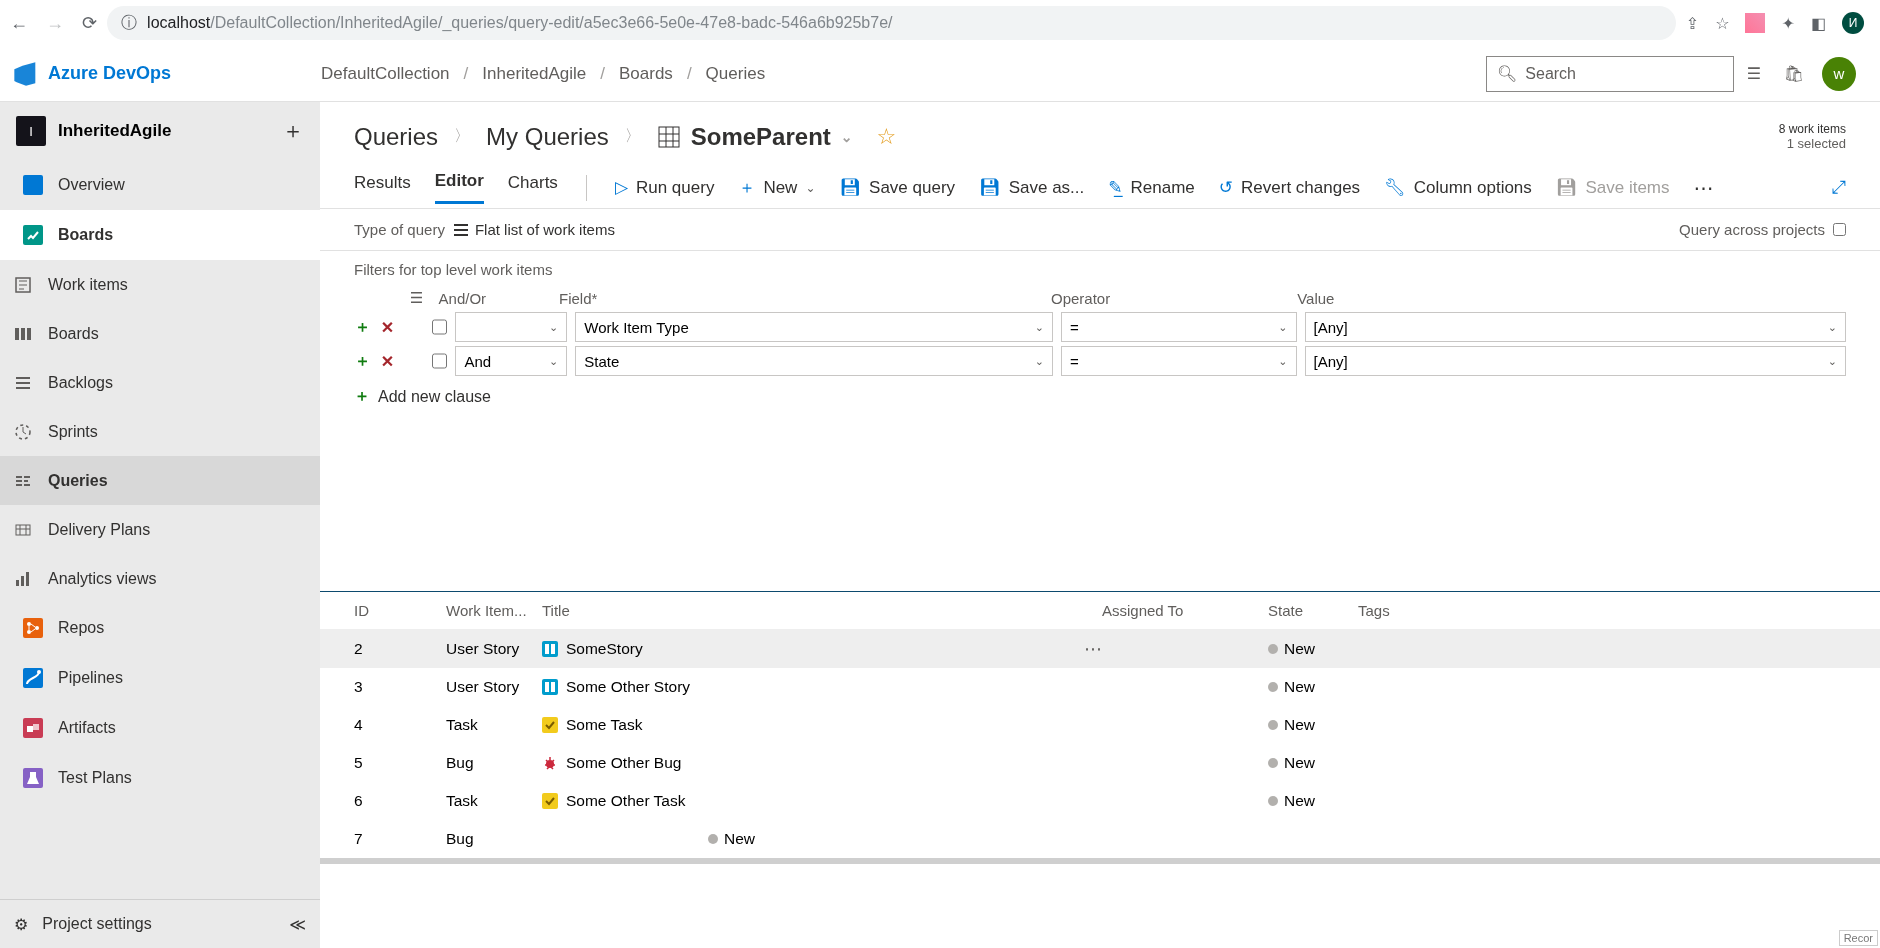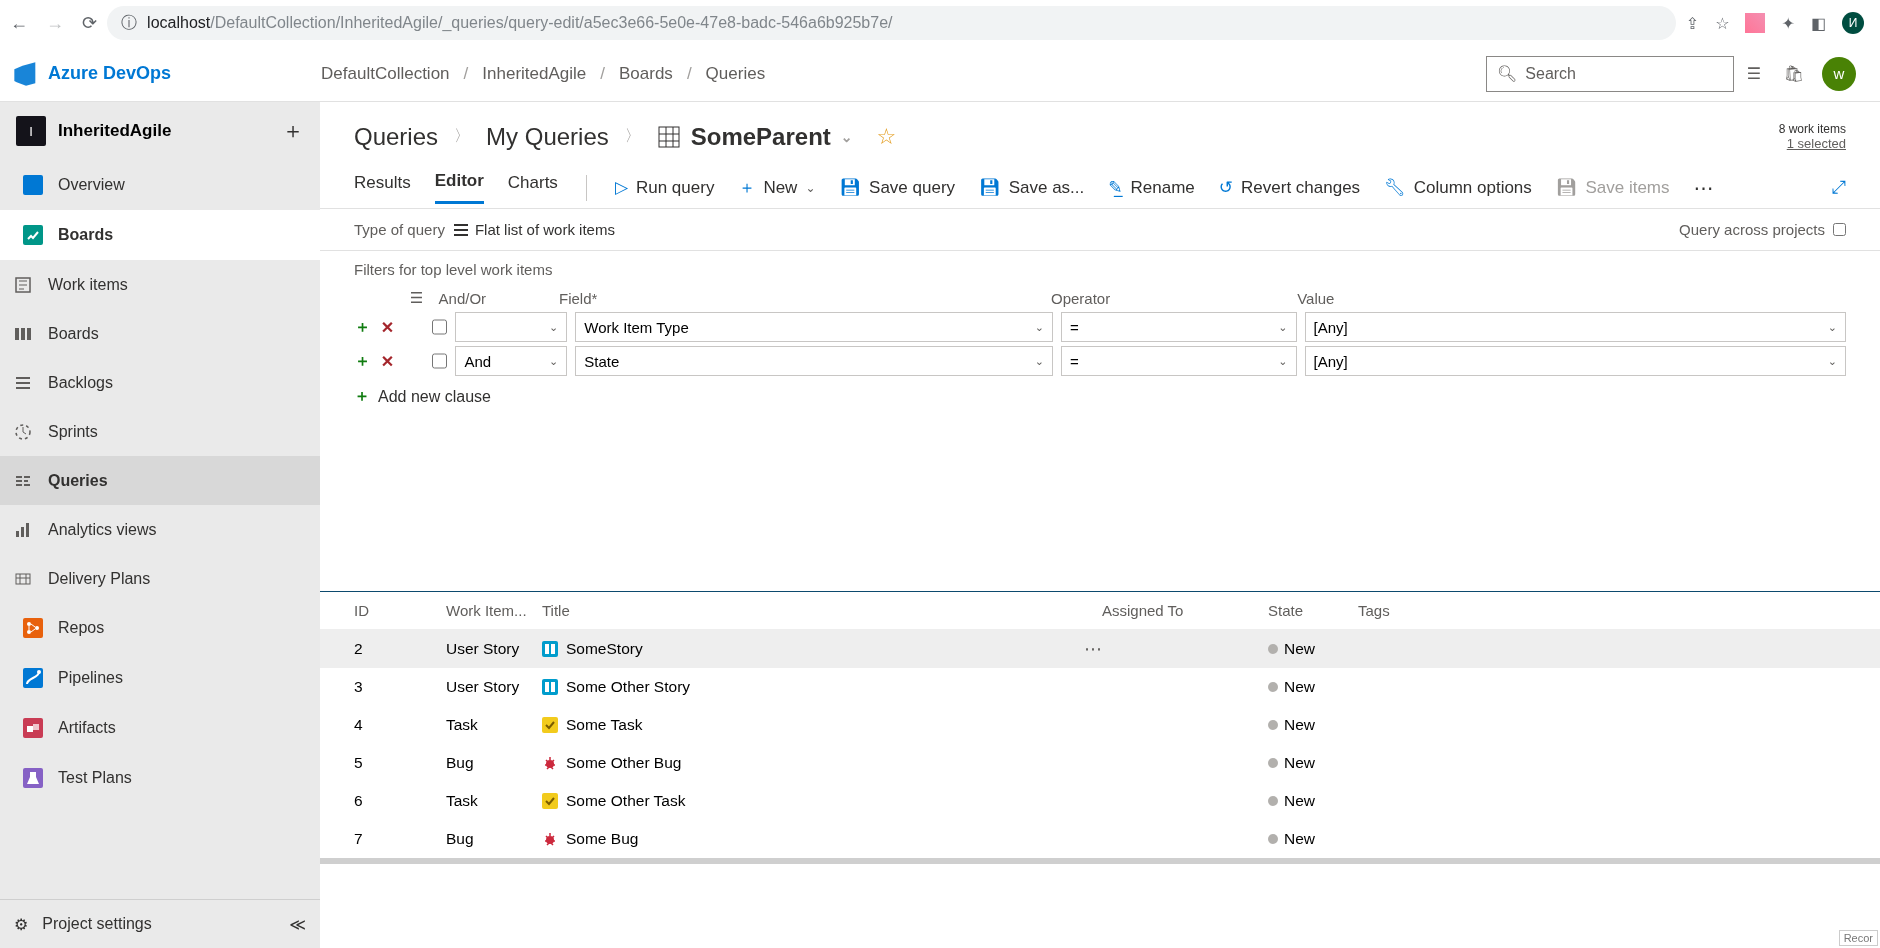--- a/index.html
+++ b/index.html
@@ -41,21 +41,21 @@
   
   .content { flex:1; display:flex; flex-direction:column; overflow:hidden; }
   .pg-header { display:flex; align-items:center; padding:20px 34px 8px; }
   .pg-crumbs { display:flex; align-items:center; gap:16px; font-size:24px; color:#323130; }
   .pg-crumbs .chev { color:#a19f9d; font-size:16px; }
   .pg-title { font-weight:600; display:flex; align-items:center; gap:10px; }
   .grid-ic { width:24px; height:24px; }
   .star-ic { color:#e39d20; font-size:22px; margin-left:8px; cursor:pointer; }
   .pg-right { margin-left:auto; text-align:right; }
   .wi-count { font-size:12px; color:#323130; }
-  .wi-sel { font-size:13px; color:#605e5c;text-decoration:underline; }
+  .wi-sel { font-size:13px; color:#605e5c; }
   
   .tabs-row { display:flex; align-items:center; padding: 8px 34px 0; border-bottom:1px solid #e1e1e1; height:50px; gap:24px; }
   .tab { font-size:17px; color:#323130; padding-bottom:10px; cursor:pointer; }
   .tab.active { font-weight:600; border-bottom:3px solid #0078d4; }
   .vbar { width:1px; height:26px; background:#c8c6c4; margin:0 4px; }
   .tool-btn { display:flex; align-items:center; gap:8px; color:#323130; font-size:17px; cursor:pointer; }
   .tool-btn.disabled { color:#a19f9d; }
   .tool-btn .bi { color:#0078d4; }
   .more-ic { font-size:20px; color:#323130; cursor:pointer; }
   .expand-ic { margin-left:auto; color:#0078d4; cursor:pointer; font-size:18px; }
@@ -203,31 +203,31 @@
             </svg>
           </span>Sprints</div>
         <div class="side-sub sel"><span style="width:24px;display:inline-flex;margin-left:-34px;margin-right:10px">
             <svg width="18" height="18">
               <path d="M2 5h6M2 9h6M2 13h6" stroke="#605e5c" stroke-width="2"></path>
               <path d="M10 5h6M10 9h4M10 13h6" stroke="#605e5c" stroke-width="2"></path>
             </svg>
           </span>Queries</div>
         <div class="side-sub"><span style="width:24px;display:inline-flex;margin-left:-34px;margin-right:10px">
             <svg width="18" height="18">
+              <rect x="2" y="4" width="14" height="10" fill="none" stroke="#605e5c"></rect>
+              <path d="M2 8h14M6 4v10M12 4v10" stroke="#605e5c"></path>
+            </svg>
+          </span>Delivery Plans</div>
+        <div class="side-sub"><span style="width:24px;display:inline-flex;margin-left:-34px;margin-right:10px">
+            <svg width="18" height="18">
               <rect x="2" y="10" width="3" height="6" fill="#605e5c"></rect>
               <rect x="7" y="6" width="3" height="10" fill="#605e5c"></rect>
               <rect x="12" y="2" width="3" height="14" fill="#605e5c"></rect>
             </svg>
           </span>Analytics views</div>
-        <div class="side-sub"><span style="width:24px;display:inline-flex;margin-left:-34px;margin-right:10px">
-            <svg width="18" height="18">
-              <rect x="2" y="4" width="14" height="10" fill="none" stroke="#605e5c"></rect>
-              <path d="M2 8h14M6 4v10M12 4v10" stroke="#605e5c"></path>
-            </svg>
-          </span>Delivery Plans</div>
       </div>
 
     <div id="mid-items">
         <div class="side-item">
           <span class="ic">
             <svg width="20" height="20">
               <rect width="20" height="20" rx="2" fill="#e8610c"></rect>
               <circle cx="6" cy="6" r="2" fill="#fff"></circle>
               <circle cx="6" cy="14" r="2" fill="#fff"></circle>
               <circle cx="14" cy="10" r="2" fill="#fff"></circle>
@@ -506,28 +506,20 @@
               </span>Some Other Task
       
     </span>
     <span class="col-assign"></span>
     <span class="col-state"><span class="state-dot"></span>New</span>
     <span class="col-tags"></span>
           </div>
           <div class="res-row">
     <span class="col-id">7</span>
     <span class="col-wit">Bug</span>
-    <span class="col-title"><span class="wit-ic">
-                <svg width="16" height="16">
-                  <circle cx="8" cy="9" r="4" fill="#cc293d"></circle>
-                  <path d="M8 2v3M4 5l2 2M12 5l-2 2M3 10h2M11 10h2M5 14l2-2M11 14l-2-2" stroke="#cc293d" stroke-width="1.5"></path>
-                </svg>
-              </span>Some Bug
-      
-    </span>
     <span class="col-assign"></span>
     <span class="col-state"><span class="state-dot"></span>New</span>
     <span class="col-tags"></span>
           </div>
         </div>
       <div class="sep-bar"></div>
     </div>
   </div>
 </div>
 

